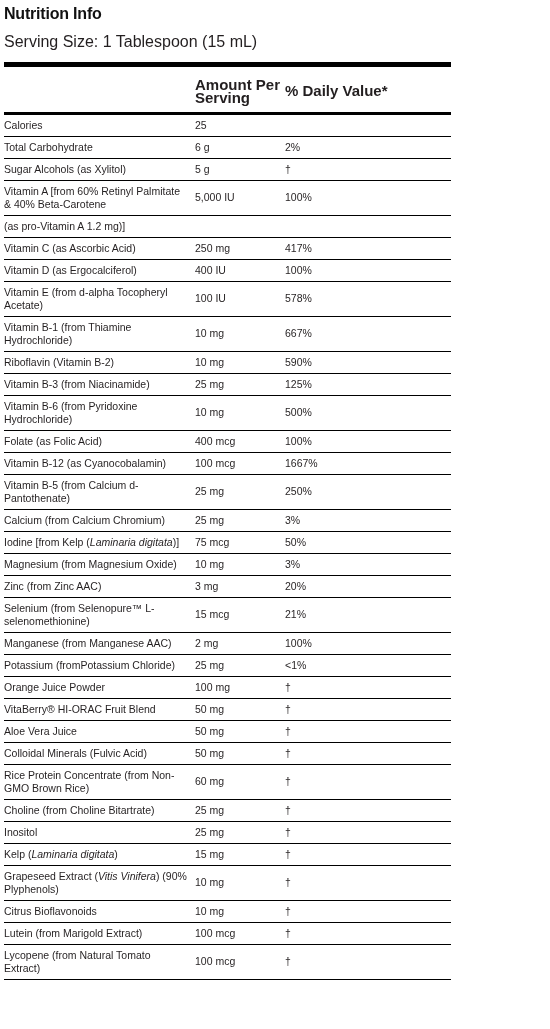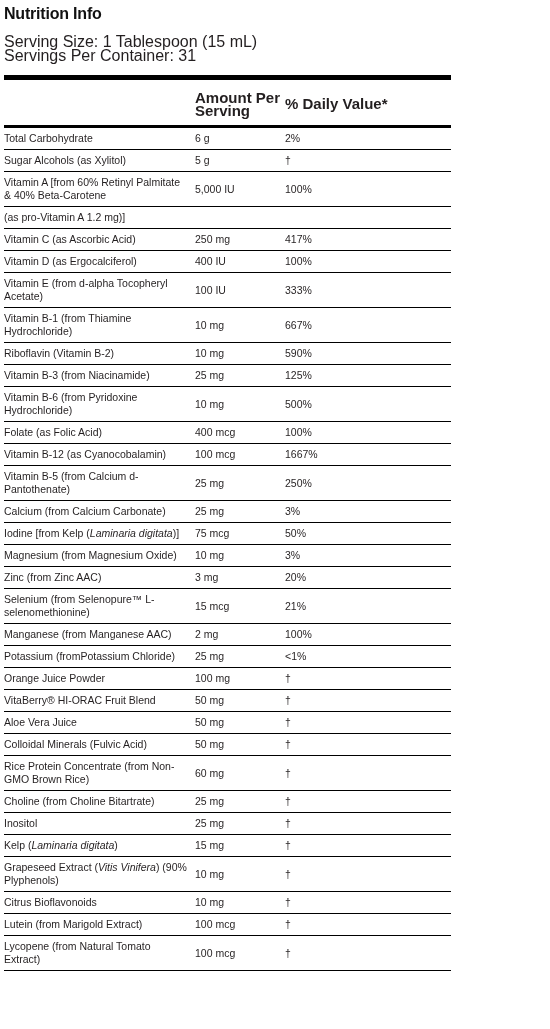--- a/index.html
+++ b/index.html
@@ -102,21 +102,20 @@
 </style>
 </head>
 <body>
 
 <div class="page">
 
   <h1 class="title">Nutrition Info</h1>
 
   <div class="serving-block">
     <div class="serving-line">Serving Size: 1 Tablespoon (15 mL)</div>
-    <div class="serving-line">Servings Per Container: 31</div>
   </div>
 
   <div class="facts">
     <div class="rule-thick"></div>
 
     <div class="header-band">
       <div class="hcell amt">
         <div>Amount Per</div>
         <div>Serving</div>
       </div>
@@ -126,20 +125,25 @@
     <div class="rule-mid"></div>
 
     <table class="facts-table">
       <colgroup>
         <col class="c-name">
           <col class="c-amt">
           <col class="c-dv">
       </colgroup>
       <tbody id="rows-body">
           <tr>
+            <td class="name">Calories</td>
+            <td class="amt">25</td>
+            <td class="dv"></td>
+          </tr>
+          <tr>
             <td class="name">Total Carbohydrate</td>
             <td class="amt">6 g</td>
             <td class="dv">2%</td>
           </tr>
           <tr>
             <td class="name">Sugar Alcohols (as Xylitol)</td>
             <td class="amt">5 g</td>
             <td class="dv">†</td>
           </tr>
           <tr>
@@ -158,21 +162,21 @@
             <td class="dv">417%</td>
           </tr>
           <tr>
             <td class="name">Vitamin D (as Ergocalciferol)</td>
             <td class="amt">400 IU</td>
             <td class="dv">100%</td>
           </tr>
           <tr>
             <td class="name">Vitamin E (from d-alpha Tocopheryl Acetate)</td>
             <td class="amt">100 IU</td>
-            <td class="dv">333%</td>
+            <td class="dv">578%</td>
           </tr>
           <tr>
             <td class="name">Vitamin B-1 (from Thiamine Hydrochloride)</td>
             <td class="amt">10 mg</td>
             <td class="dv">667%</td>
           </tr>
           <tr>
             <td class="name">Riboflavin (Vitamin B-2)</td>
             <td class="amt">10 mg</td>
             <td class="dv">590%</td>
@@ -196,21 +200,21 @@
             <td class="name">Vitamin B-12 (as Cyanocobalamin)</td>
             <td class="amt">100 mcg</td>
             <td class="dv">1667%</td>
           </tr>
           <tr>
             <td class="name">Vitamin B-5 (from Calcium d-Pantothenate)</td>
             <td class="amt">25 mg</td>
             <td class="dv">250%</td>
           </tr>
           <tr>
-            <td class="name">Calcium (from Calcium Carbonate)</td>
+            <td class="name">Calcium (from Calcium Chromium)</td>
             <td class="amt">25 mg</td>
             <td class="dv">3%</td>
           </tr>
           <tr>
             <td class="name">Iodine [from Kelp (<i>Laminaria digitata</i>)]</td>
             <td class="amt">75 mcg</td>
             <td class="dv">50%</td>
           </tr>
           <tr>
             <td class="name">Magnesium (from Magnesium Oxide)</td>

